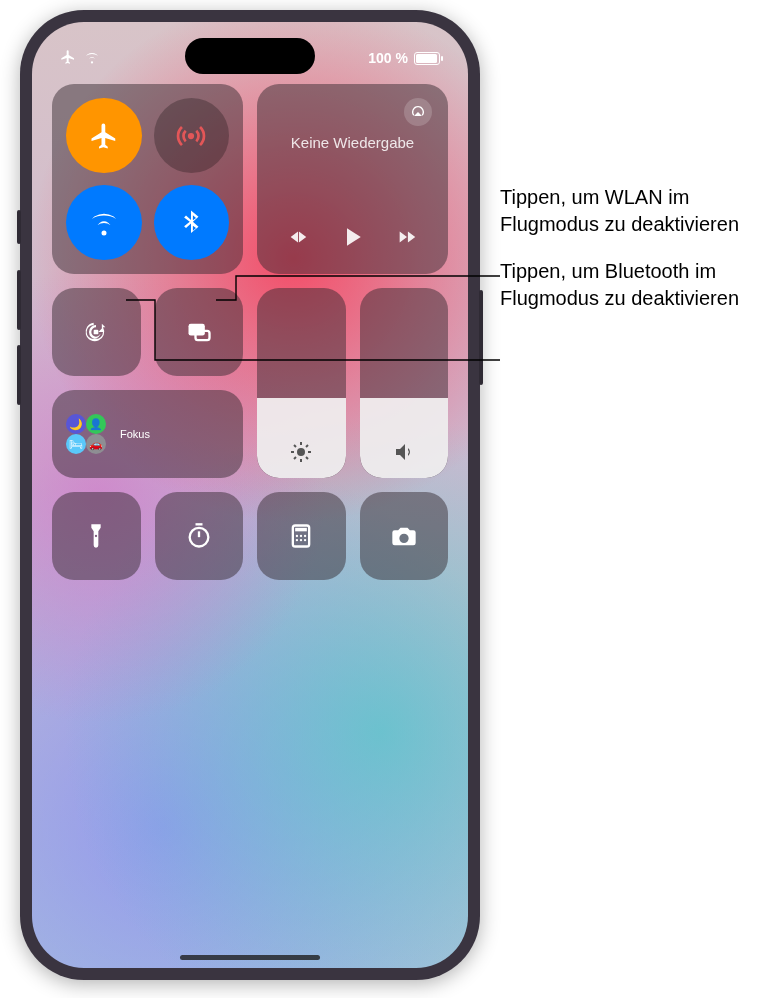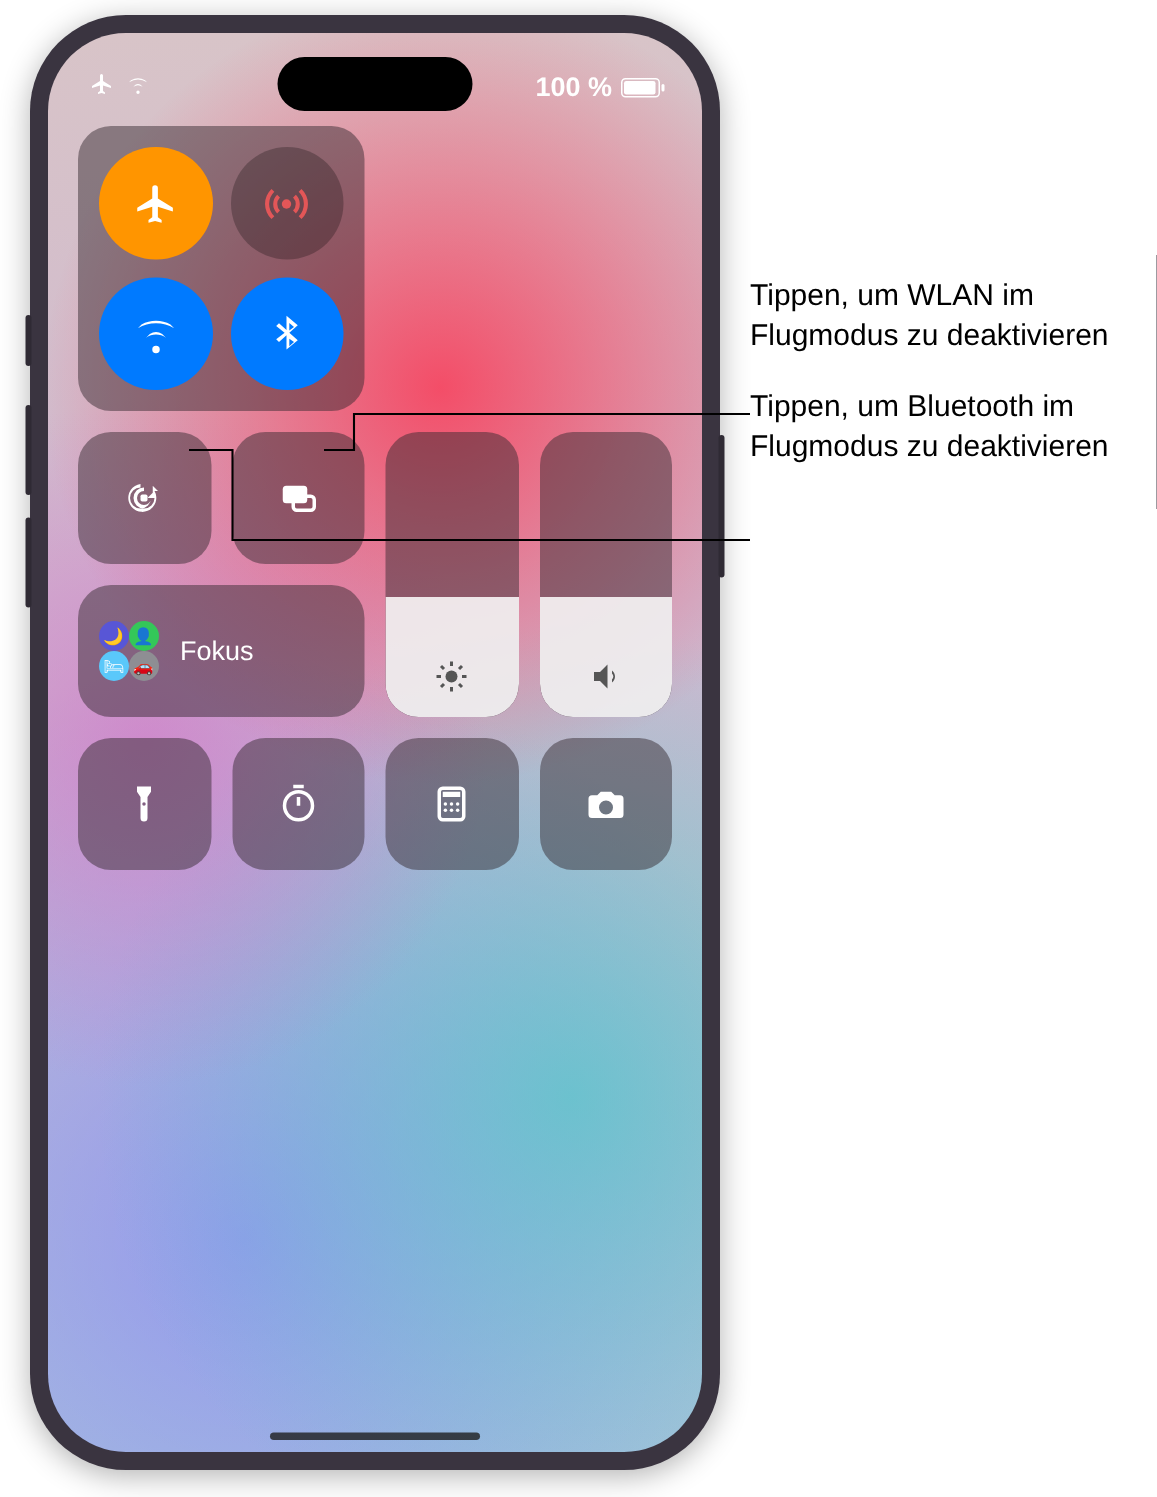--- a/index.html
+++ b/index.html
@@ -47,21 +47,21 @@
   }
   .status-bar {
     position: absolute;
     top: 16px;
     left: 0; right: 0;
     height: 40px;
     display: flex;
     align-items: center;
     justify-content: space-between;
     padding: 0 28px;
-    font-size: 18px;
+    font-size: 14px;
     font-weight: 600;
     color: #fff;
     z-index: 40;
   }
   .status-left { display: flex; gap: 8px; align-items: center; }
   .status-right { display: flex; gap: 6px; align-items: center; }
   .battery {
     width: 26px; height: 13px;
     border: 1.5px solid #fff;
     border-radius: 3px;
@@ -274,20 +274,41 @@
               <path d="M12 18a2 2 0 1 0 0 4 2 2 0 0 0 0-4zm-5.3-4.3l2-2a6 6 0 0 1 6.6 0l2 2a9 9 0 0 0-10.6 0zM2.3 8.7l2-2a16 16 0 0 1 15.4 0l2 2a19 19 0 0 0-19.4 0z"></path>
             </svg>
         </div>
         <div class="round-toggle rt-bt">
           <svg class="icon" viewBox="0 0 24 24">
               <path d="M12 2l6 5-4.5 4 4.5 4-6 5v-7.6L8 16l-1.5-1.5L11 11 6.5 7.5 8 6l4 3.6V2zm1.5 3.8v4L16 8l-2.5-2.2zm0 8.4v4L16 16l-2.5-1.8z"></path>
             </svg>
         </div>
       </div>
 
+      <div class="panel media">
+        <div class="media-top">
+          <div class="airplay-ic">
+            <svg viewBox="0 0 24 24" width="16" height="16" fill="#fff">
+                <path d="M6 18l6-6 6 6H6zM12 3a9 9 0 0 0-7 14.6l1.4-1.4A7 7 0 1 1 19 12a7 7 0 0 1-1.4 4.2l1.4 1.4A9 9 0 0 0 12 3z"></path>
+              </svg>
+          </div>
+        </div>
+        <div class="media-title">Keine Wiedergabe</div>
+        <div class="media-ctrls">
+          <span><svg viewBox="0 0 24 24">
+                <path d="M11 18V6l-8 6 8 6zm1-12v12l8-6-8-6z" transform="scale(-1,1) translate(-24,0)"></path>
+              </svg></span>
+          <span class="play"><svg viewBox="0 0 24 24">
+                <path d="M8 5v14l11-7z"></path>
+              </svg></span>
+          <span><svg viewBox="0 0 24 24">
+                <path d="M4 18l8-6-8-6v12zm9-12v12l8-6-8-6z"></path>
+              </svg></span>
+        </div>
+      </div>
 
       <div class="panel tile orientation">
         <svg viewBox="0 0 24 24">
             <path fill="#fff" d="M12 6a6 6 0 1 0 6 6h-2a4 4 0 1 1-4-4V6zm5-1l3 3h-2a8 8 0 1 1-8-4v2a6 6 0 1 0 6 6h-2l3-3z"></path>
             <rect x="10" y="10" width="4" height="4" rx="1" fill="#fff"></rect>
           </svg>
       </div>
       <div class="panel tile mirror">
         <svg viewBox="0 0 24 24" fill="#fff">
             <rect x="3" y="5" width="14" height="10" rx="2"></rect>
@@ -295,21 +316,21 @@
           </svg>
       </div>
 
       <div class="panel focus">
         <div class="focus-icons">
           <div class="fi fi1">🌙</div>
           <div class="fi fi2">👤</div>
           <div class="fi fi3">🛏</div>
           <div class="fi fi4">🚗</div>
         </div>
-        <span style="font-size:18px;">Fokus</span>
+        <span style="font-size:11px;">Fokus</span>
       </div>
 
       <div class="panel slider vslider brightness">
         <div class="slider-fill"></div>
         <div class="slider-icon">
           <svg viewBox="0 0 24 24">
               <circle cx="12" cy="12" r="4"></circle>
               <g stroke="#555" stroke-width="2">
                 <line x1="12" y1="2" x2="12" y2="5"></line>
                 <line x1="12" y1="19" x2="12" y2="22"></line>

